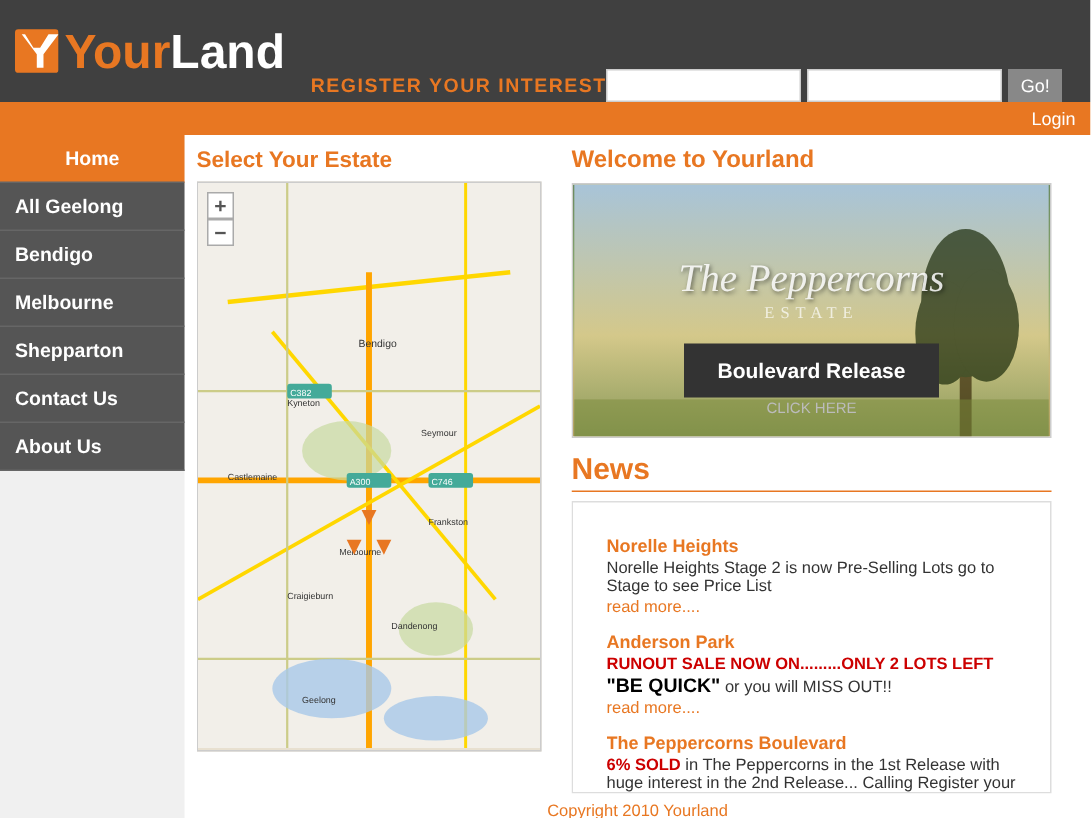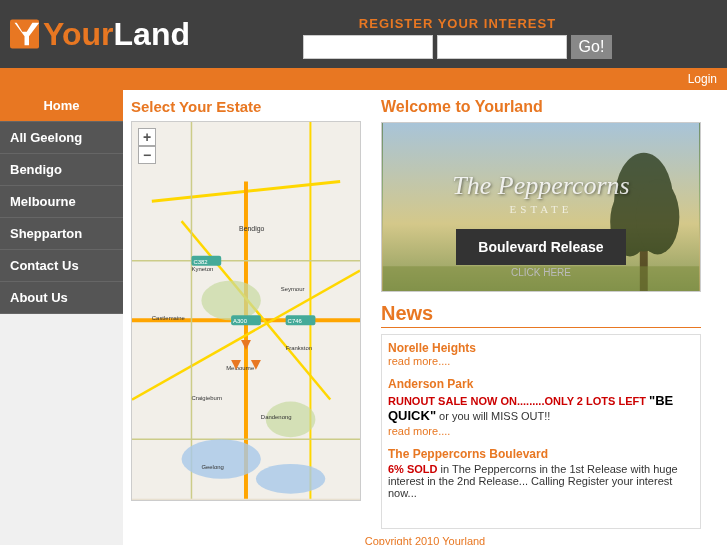--- a/index.html
+++ b/index.html
@@ -26,23 +26,23 @@
     }
     #logo-text {
       font-size: 32px;
       font-weight: bold;
       color: #fff;
     }
     #logo-text span { color: #e87722; }
     #register-area {
       flex: 1;
       display: flex;
-      flex-direction: column;
+      flex-direction: row;
       justify-content: center;
-      align-items: center;
+      align-items: flex-end;
       padding-right: 12px;
       padding-top: 6px;
     }
     #register-label {
       font-size: 13px;
       color: #ccc;
       margin-bottom: 4px;
       letter-spacing: 1px;
     }
     #register-label span { color: #e87722; font-weight: bold; }
@@ -55,21 +55,21 @@
       padding: 3px 5px;
       width: 130px;
       font-size: 12px;
       background: #fff;
     }
     #go-button {
       background: #888;
       color: #fff;
       border: none;
       padding: 3px 8px;
-      font-size: 16px;
+      font-size: 12px;
       cursor: pointer;
     }
 
     
     #orange-bar {
       background: #e87722;
       height: 22px;
       display: flex;
       align-items: center;
       justify-content: flex-end;
@@ -222,21 +222,21 @@
       color: #e87722;
       font-size: 20px;
       border-bottom: 1px solid #e87722;
       padding-bottom: 2px;
       margin-bottom: 6px;
     }
     #news-container {
       height: 195px;
       overflow-y: scroll;
       border: 1px solid #ddd;
-      padding: 6px;
+      padding: 22px;
     }
     .news-item { margin-bottom: 10px; }
     .news-item-title {
       color: #e87722;
       font-size: 12px;
       font-weight: bold;
     }
     .news-item-body { font-size: 11px; color: #333; margin: 2px 0; }
     .news-item-body .highlight { color: #cc0000; font-weight: bold; }
     .news-item-body .be-quick { color: #000; font-weight: bold; font-size: 13px; }
@@ -390,20 +390,21 @@
           <div id="click-here">CLICK HERE</div>
         </div>
       </div>
 
       <div id="news-section">
         <h3 id="news-title">News</h3>
         <div id="news-container">
 
           <div class="news-item">
             <div class="news-item-title">Norelle Heights</div>
+            <div class="news-item-body">Norelle Heights Stage 2 is now Pre-Selling Lots go to Stage to see Price List</div>
             <div class="news-read-more">read more....</div>
           </div>
 
           <div class="news-item">
             <div class="news-item-title">Anderson Park</div>
             <div class="news-item-body">
               <span class="highlight">RUNOUT SALE NOW ON.........ONLY 2 LOTS LEFT </span><span class="be-quick">"BE QUICK"</span><span> or you will MISS OUT!!</span>
             </div>
             <div class="news-read-more">read more....</div>
           </div>

